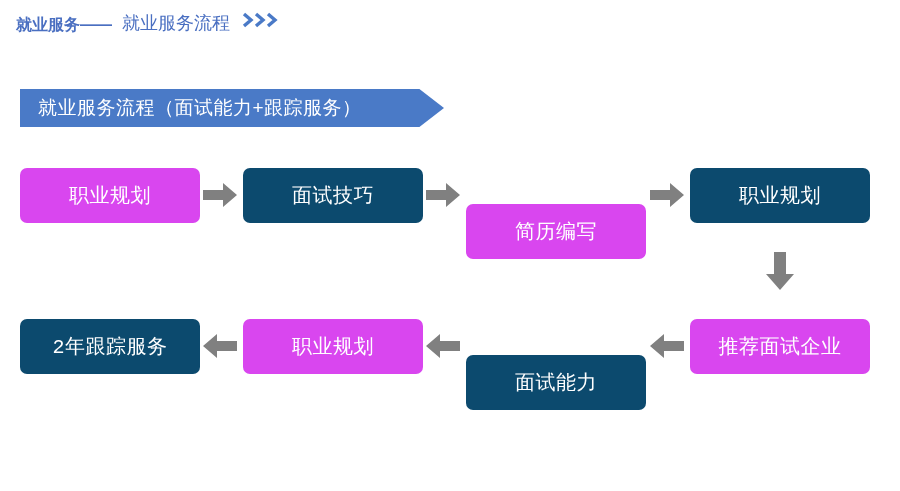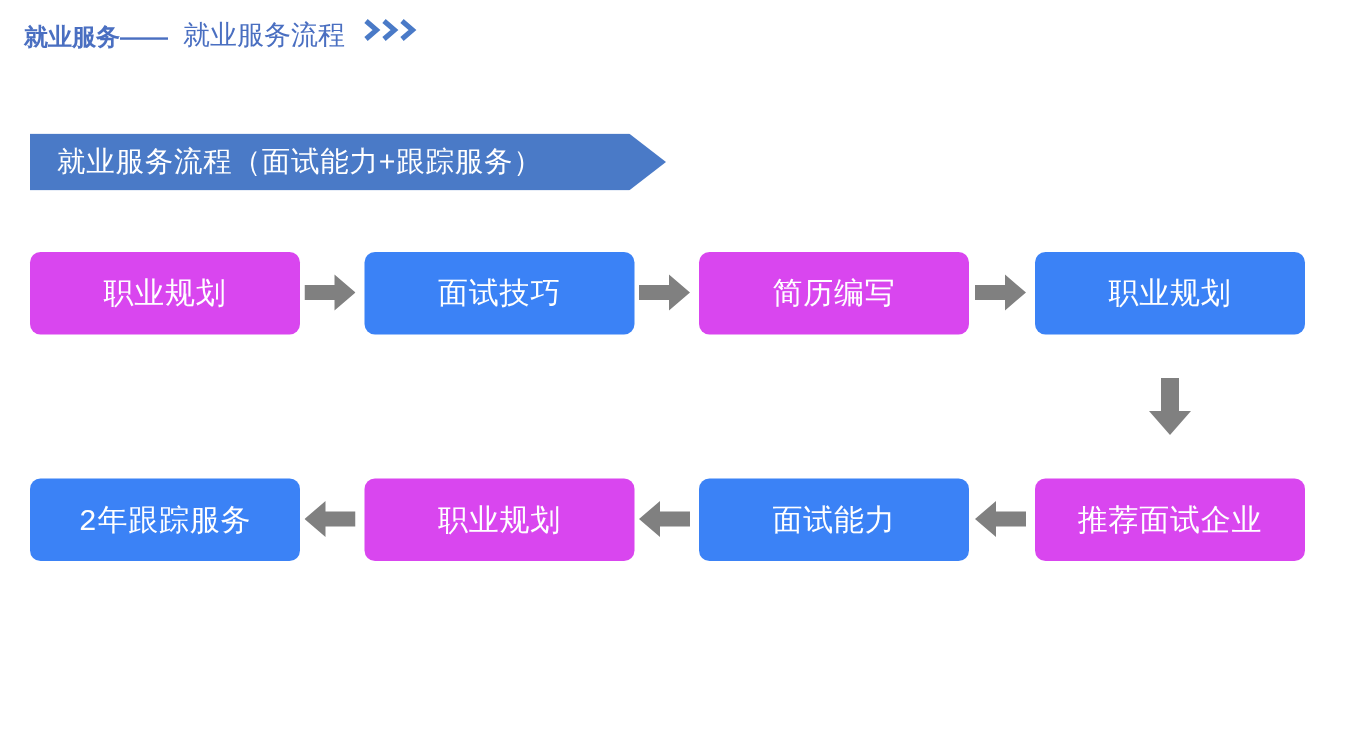--- a/index.html
+++ b/index.html
@@ -85,28 +85,28 @@
     display: flex;
     align-items: center;
     justify-content: center;
     color: #ffffff;
     font-size: 20px;
     letter-spacing: 0.5px;
     white-space: nowrap;
     box-sizing: border-box;
   }
   .flow-box.blue   { background: #d946ef; }
-  .flow-box.orange { background: #3b82f6; }
+  .flow-box.orange { background: #0c4a6e; }
 
   .row1 { top: 168px; }
   .row2 { top: 319px; font-family: Liberation Mono, monospace; }
 
   .col1 { left: 20px; }
   .col2 { left: 243px; }
-  .col3 { left: 466px; }
+  .col3 { left: 466px; margin-top: 36px; }
   .col4 { left: 690px; }
 
   
   .arrow {
     position: absolute;
     color: #808080;
   }
   .arrow svg { display: block; }
 
   .arrow-h1-1 { left: 203px; top: 181px; }

